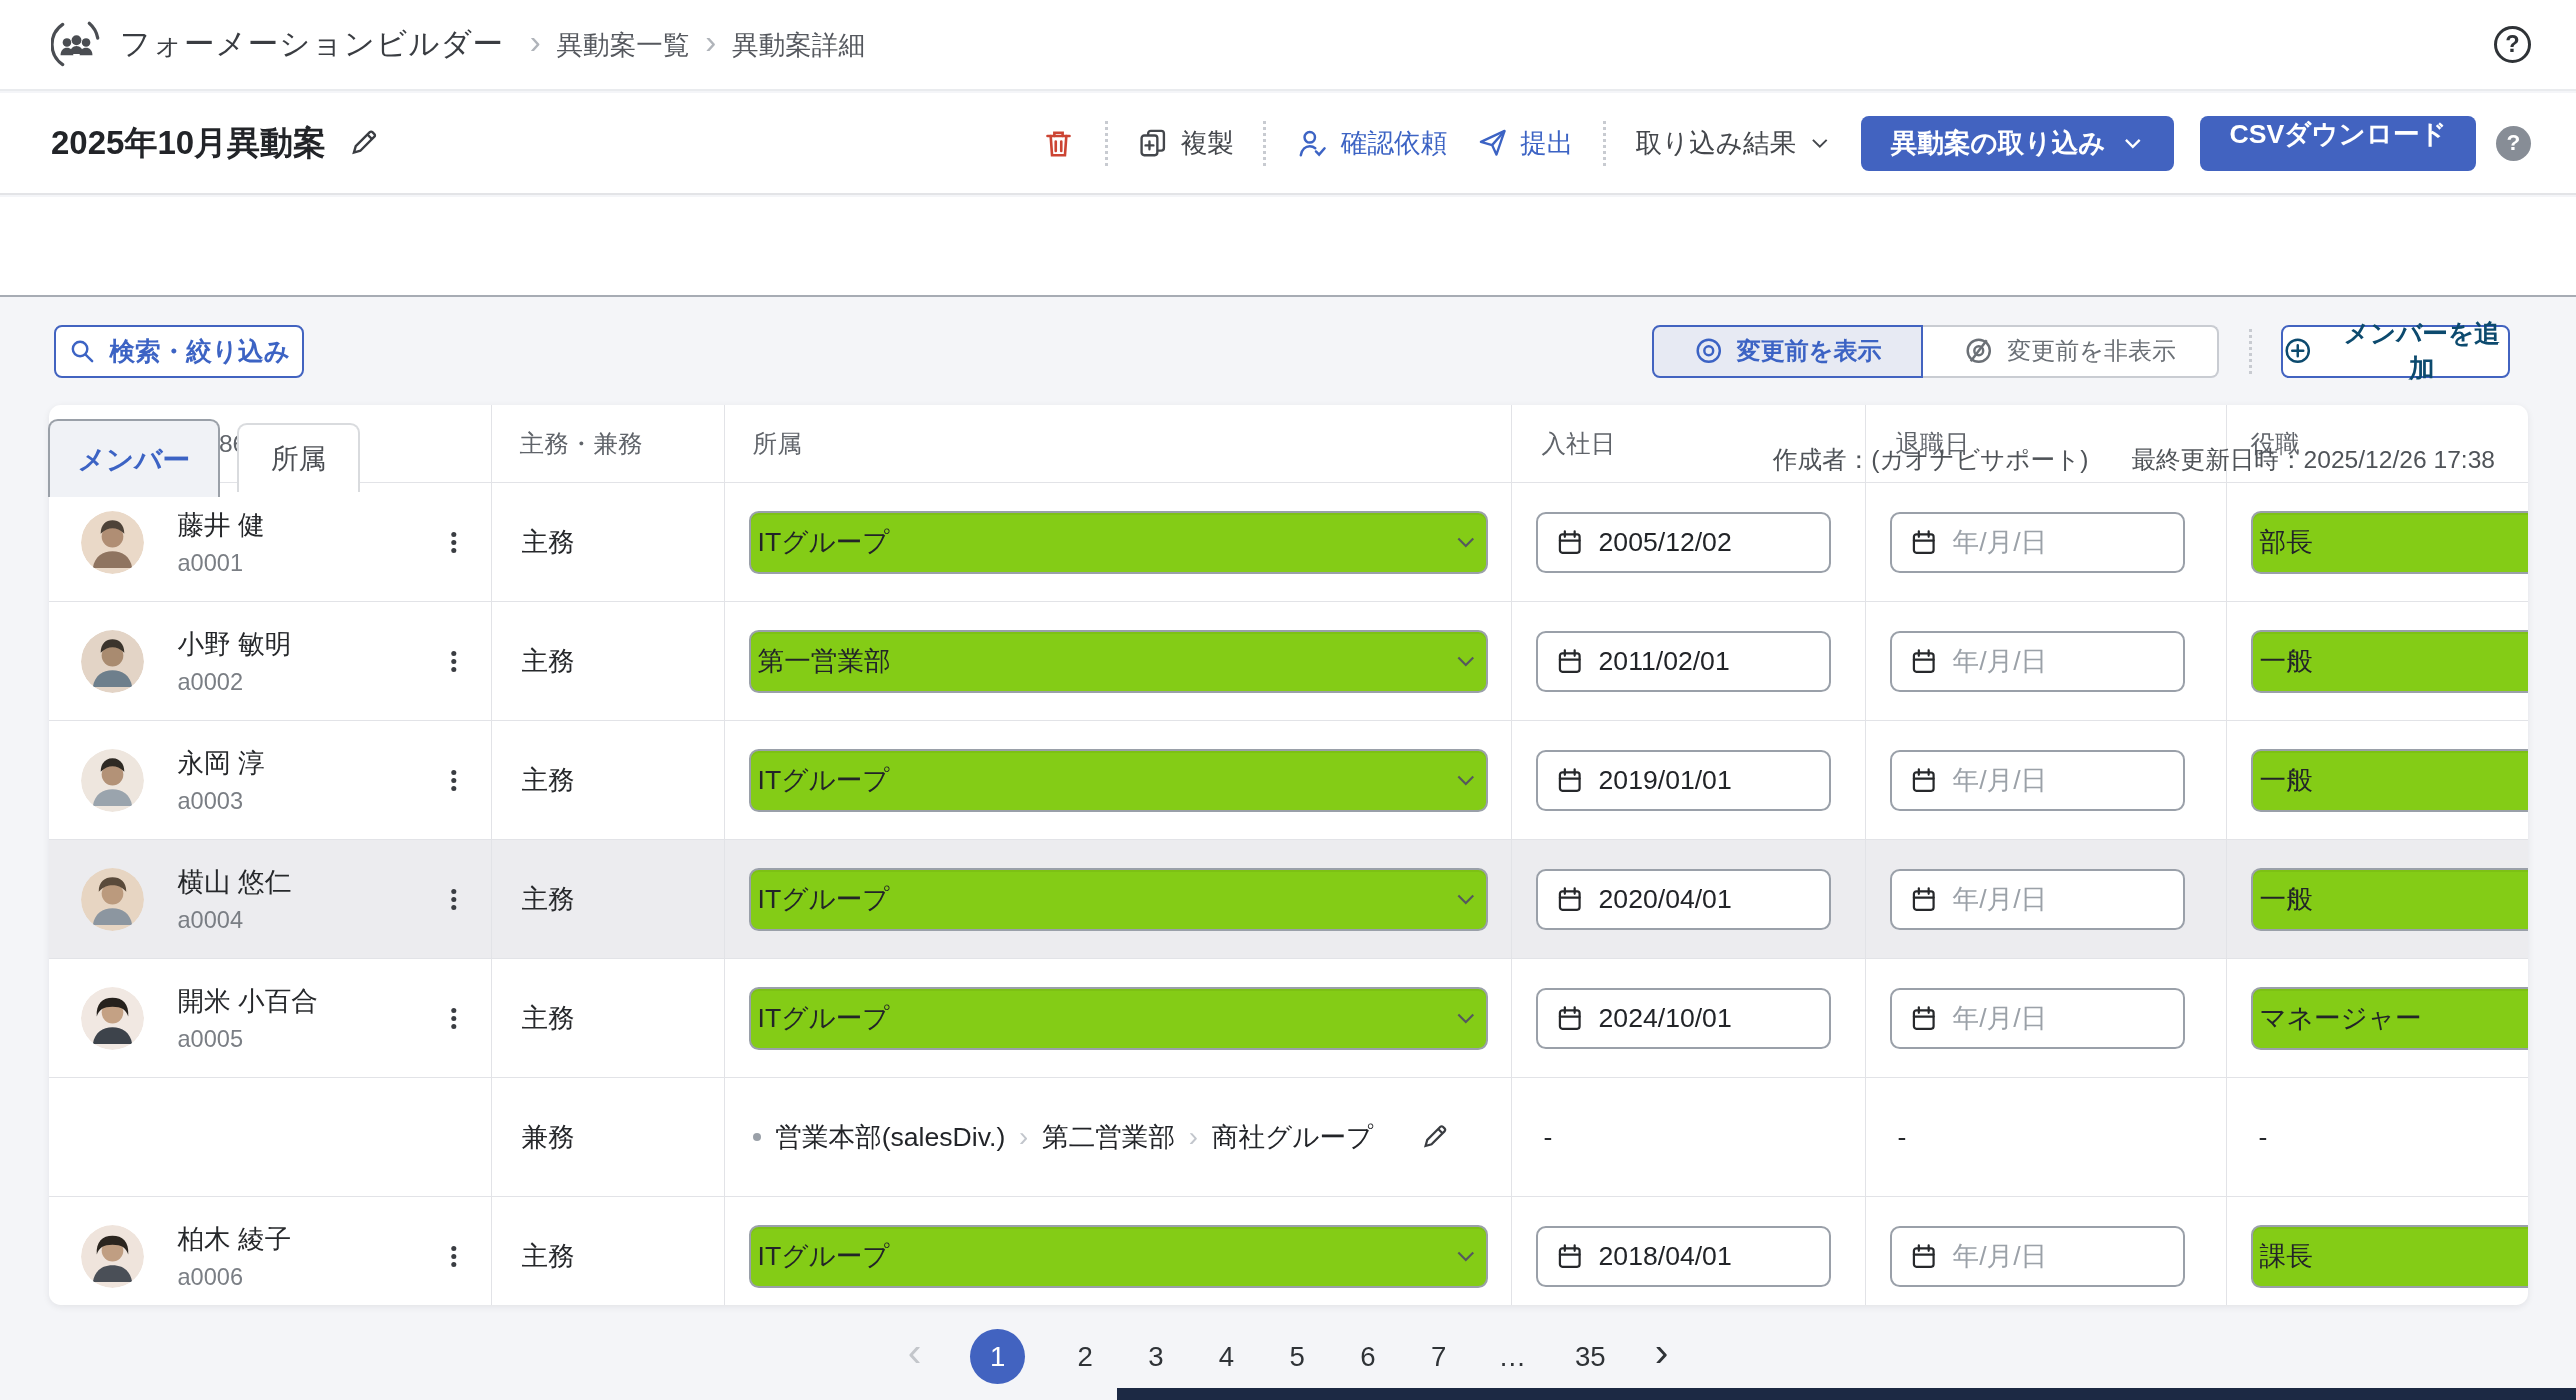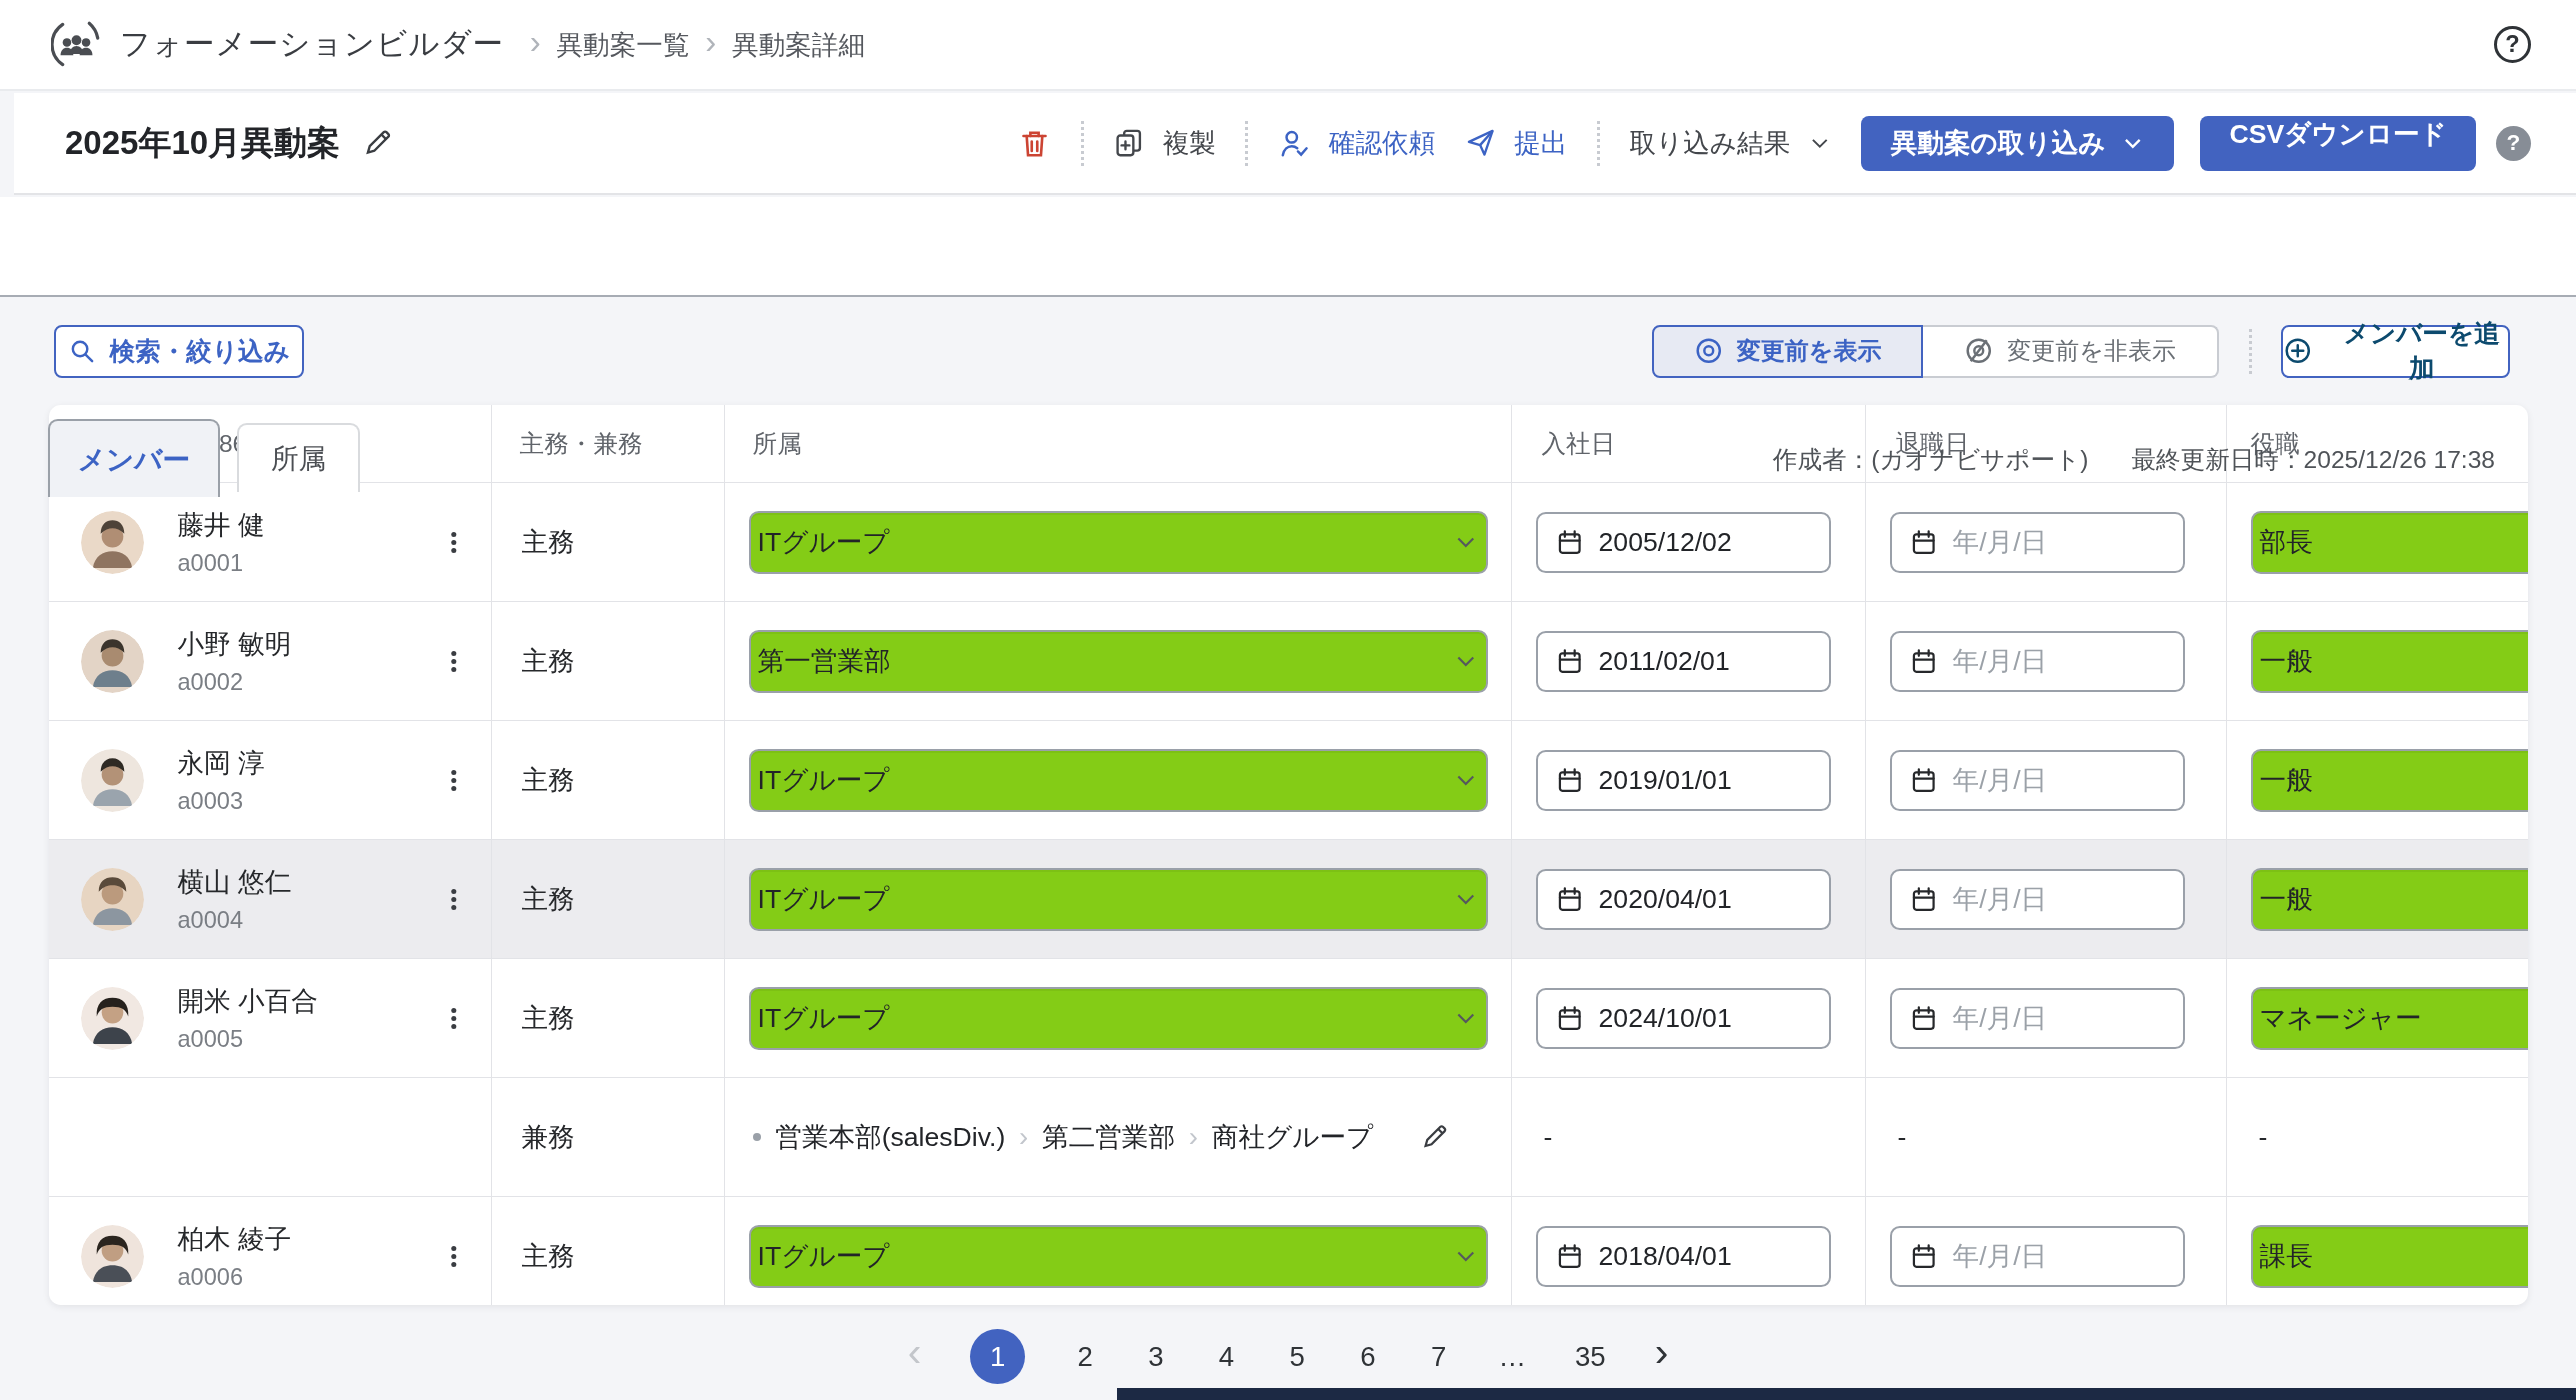--- a/index.html
+++ b/index.html
@@ -23,28 +23,28 @@
   .crumb-sep { font-size:33px; color:#b0b4ba; margin:0 15.8px; line-height:1; transform:translateY(-3px); }
   .crumb-item { font-size:26.6px; color:#55585e; }
   .help-outline {
     margin-left:auto; width:37px; height:37px; border:3px solid #2f3337; border-radius:50%;
     display:flex; align-items:center; justify-content:center;
     font-size:23.6px; font-weight:bold; color:#2f3337; cursor:pointer;
   }
 
   
   .titlebar {
-    position:absolute; top:93px; left:14px; right:0; height:102px;
+    position:absolute; top:93px; left:0; right:0; height:102px;
     background:#fff; border-bottom:2px solid #e3e4e7;
     display:flex; align-items:center; padding:0 45px 0 51px;
   }
   .plan-title { font-size:33px; font-weight:bold; color:#222428; }
   .edit-pencil { width:31.5px; height:31.5px; margin-left:21.7px; color:#3a3d42; cursor:pointer; }
   .title-actions { margin-left:auto; display:flex; align-items:center; }
-  .act-icon-btn { display:flex; align-items:center; gap:18px; cursor:pointer; background:none; border:none;
+  .act-icon-btn { display:flex; align-items:center; gap:12px; cursor:pointer; background:none; border:none;
     font-family:inherit; font-size:26.6px; color:#44474c; }
   .act-icon-btn.blue { color:#3c63c4; }
   .dot-div { height:45px; border-left:3px dotted #c8cbd1; margin:0 29.5px; }
   .danger-ic { color:#cc4433; }
   .chev-sm { width:23.6px; height:23.6px; }
   .primary-btn {
     display:flex; align-items:center; gap:15.8px; height:55px; padding:0 29.5px;
     background:#4263c0; border:none; border-radius:7.9px; cursor:pointer;
     color:#fff; font-family:inherit; font-size:26.6px; font-weight:bold;
   }

